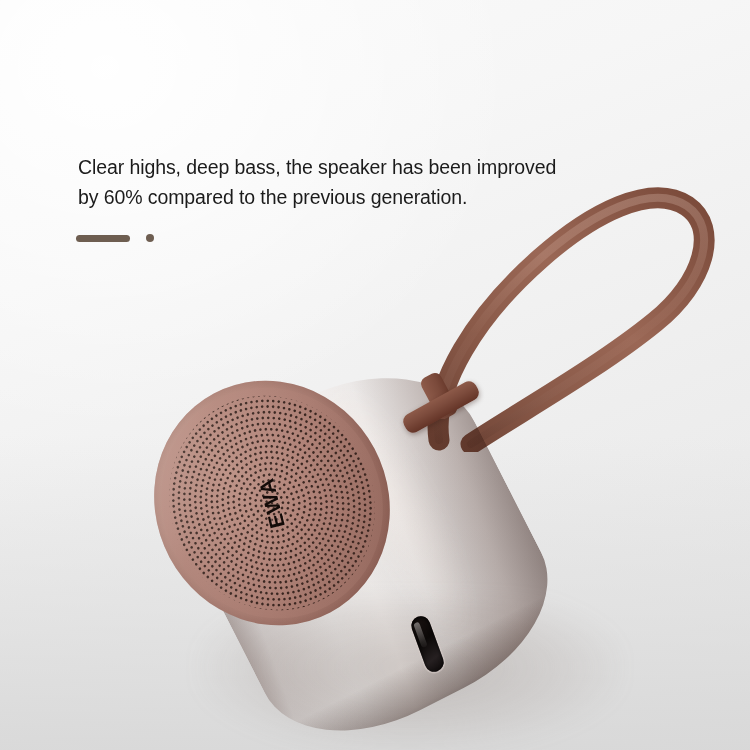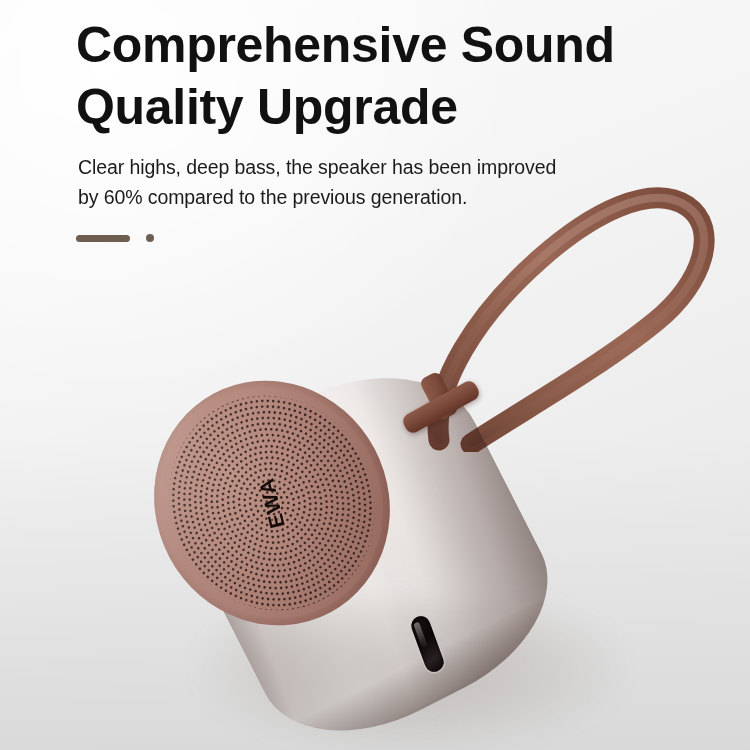--- a/index.html
+++ b/index.html
@@ -258,22 +258,20 @@
   }
 </style>
 </head>
 <body>
 
 <div id="page">
 
   <div class="bg-glow"></div>
   <div class="bg-floor"></div>
 
-  <div class="headline">Comprehensive Sound
-Quality Upgrade</div>
 
   <div class="subhead">Clear highs, deep bass, the speaker has been improved
 by 60% compared to the previous generation.</div>
 
   <div class="indicator">
     <div class="ind-dash"></div>
     <div class="ind-dot"></div>
   </div>
 
   <div class="prod-shadow"></div>

